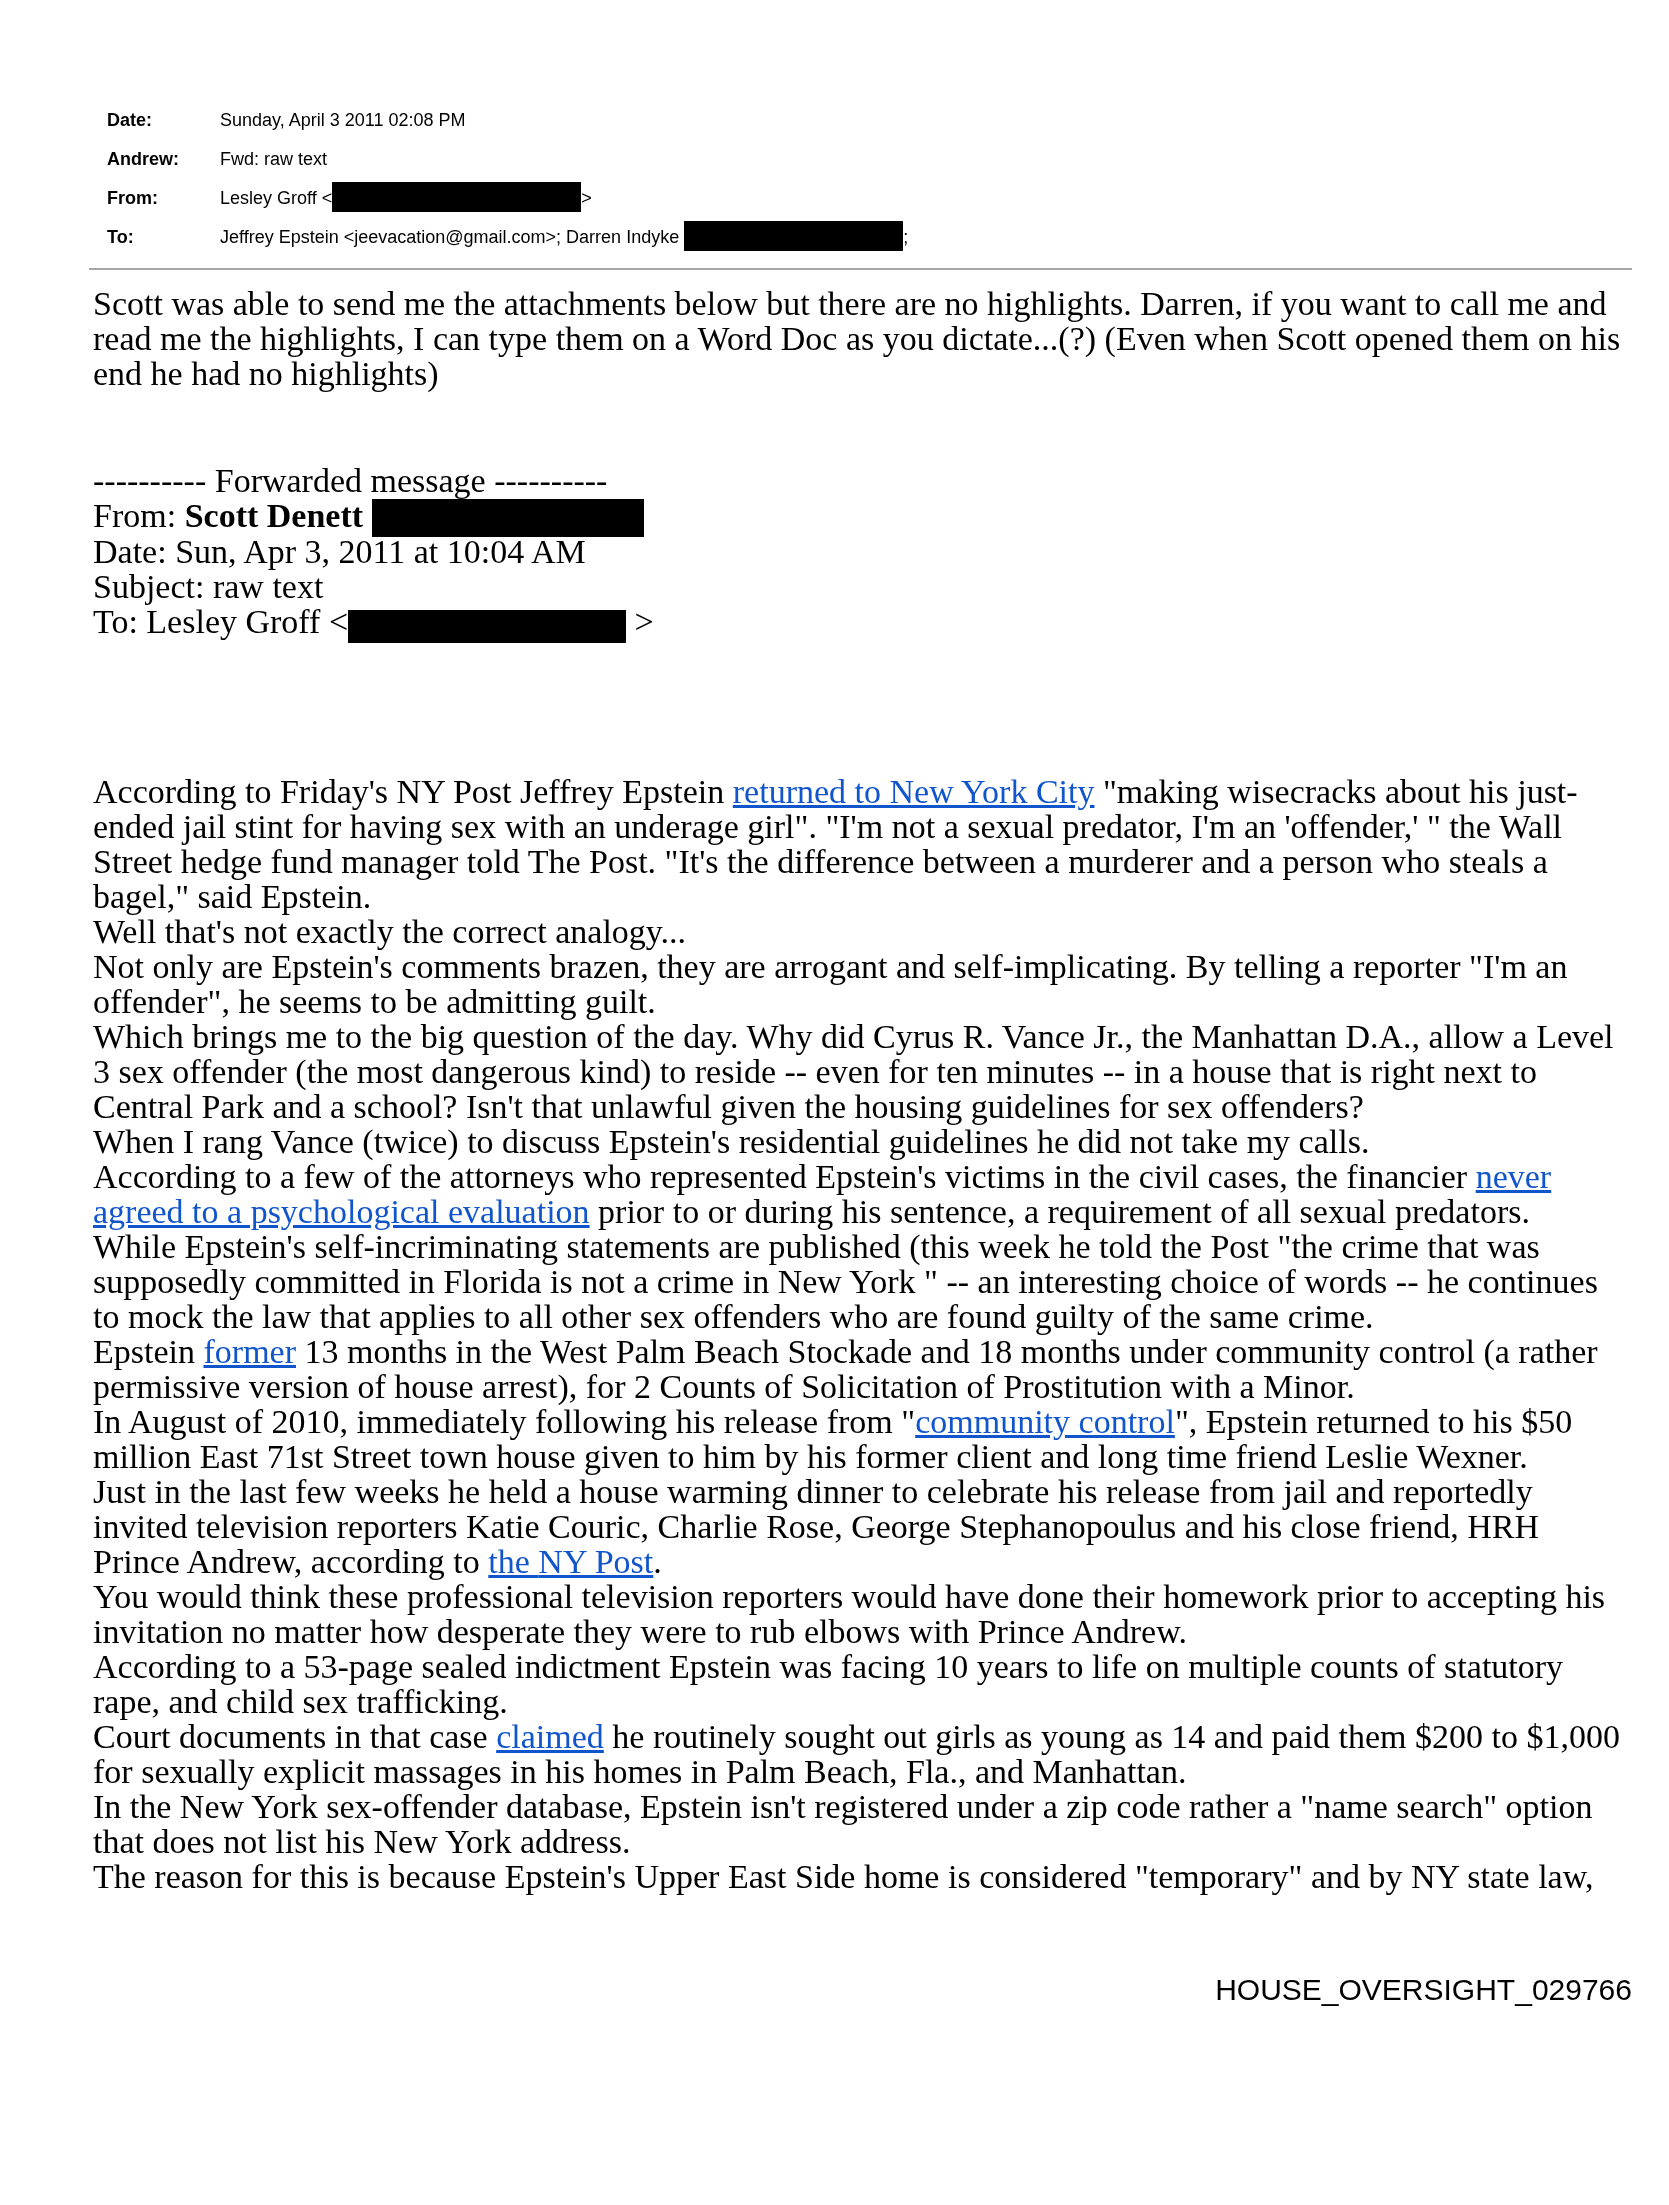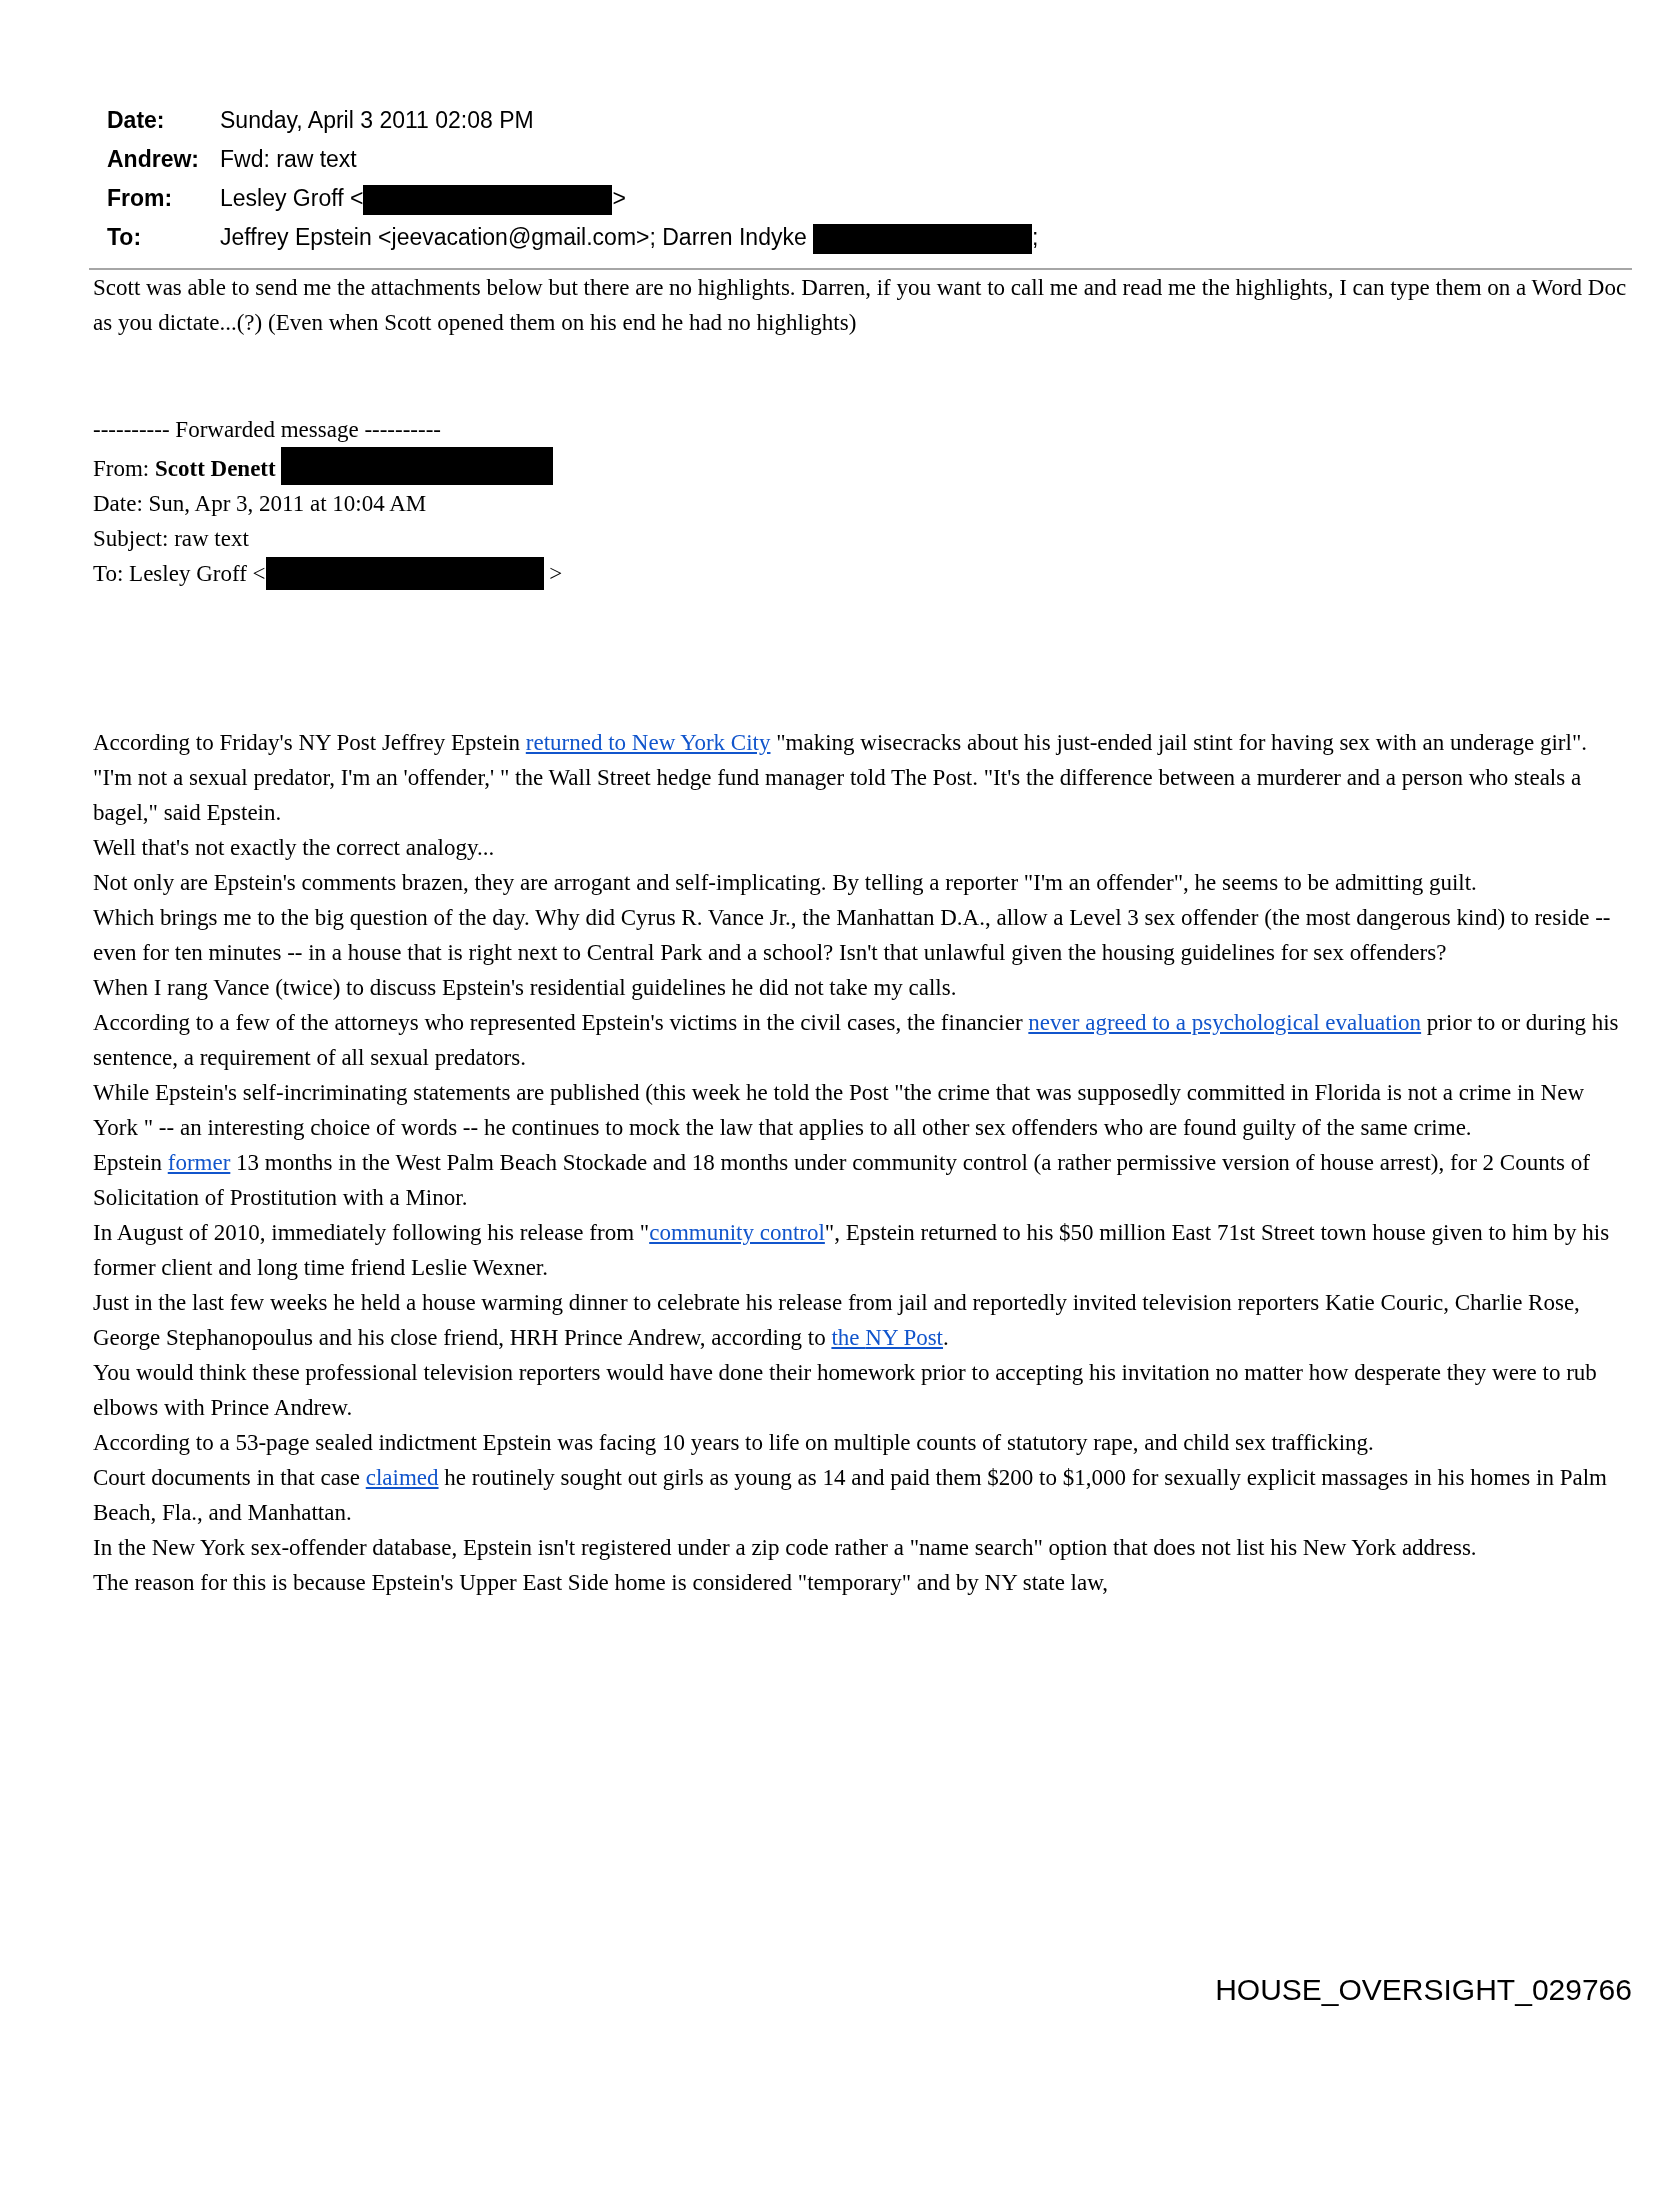--- a/index.html
+++ b/index.html
@@ -8,34 +8,34 @@
     position: relative;
     width: 1669px;
     height: 2205px;
     background: #ffffff;
     overflow: hidden;
     color: #000000;
   }
   .header {
     margin: 101px 79px 0 107px;
     font-family: "Liberation Sans", "DejaVu Sans", sans-serif;
-    font-size: 23px;
+    font-size: 18px;
   }
   .header-row { display: flex; line-height: 39px; }
   .header-label { font-weight: bold; width: 113px; flex: none; }
   .header-value { white-space: nowrap; }
   .divider {
     border: none;
     border-top: 2px solid var(--divider, #a6a6a6);
     margin: 10.5px 37px 0 89px;
   }
   .content {
-    padding: 0 38px 0 93px;
+    padding: 16px 38px 0 93px;
     font-family: "Liberation Serif", "DejaVu Serif", serif;
-    font-size: 23px;
+    font-size: 34px;
     line-height: 35px;
   }
   .intro { margin-top: 17px; }
   .fwd { margin-top: 72px; }
   .body-paragraphs { margin-top: 134px; }
   .para { margin: 0; }
   .it { }
   .bd { font-weight: bold; }
   .link {
     color: var(--link, #1155cc);

